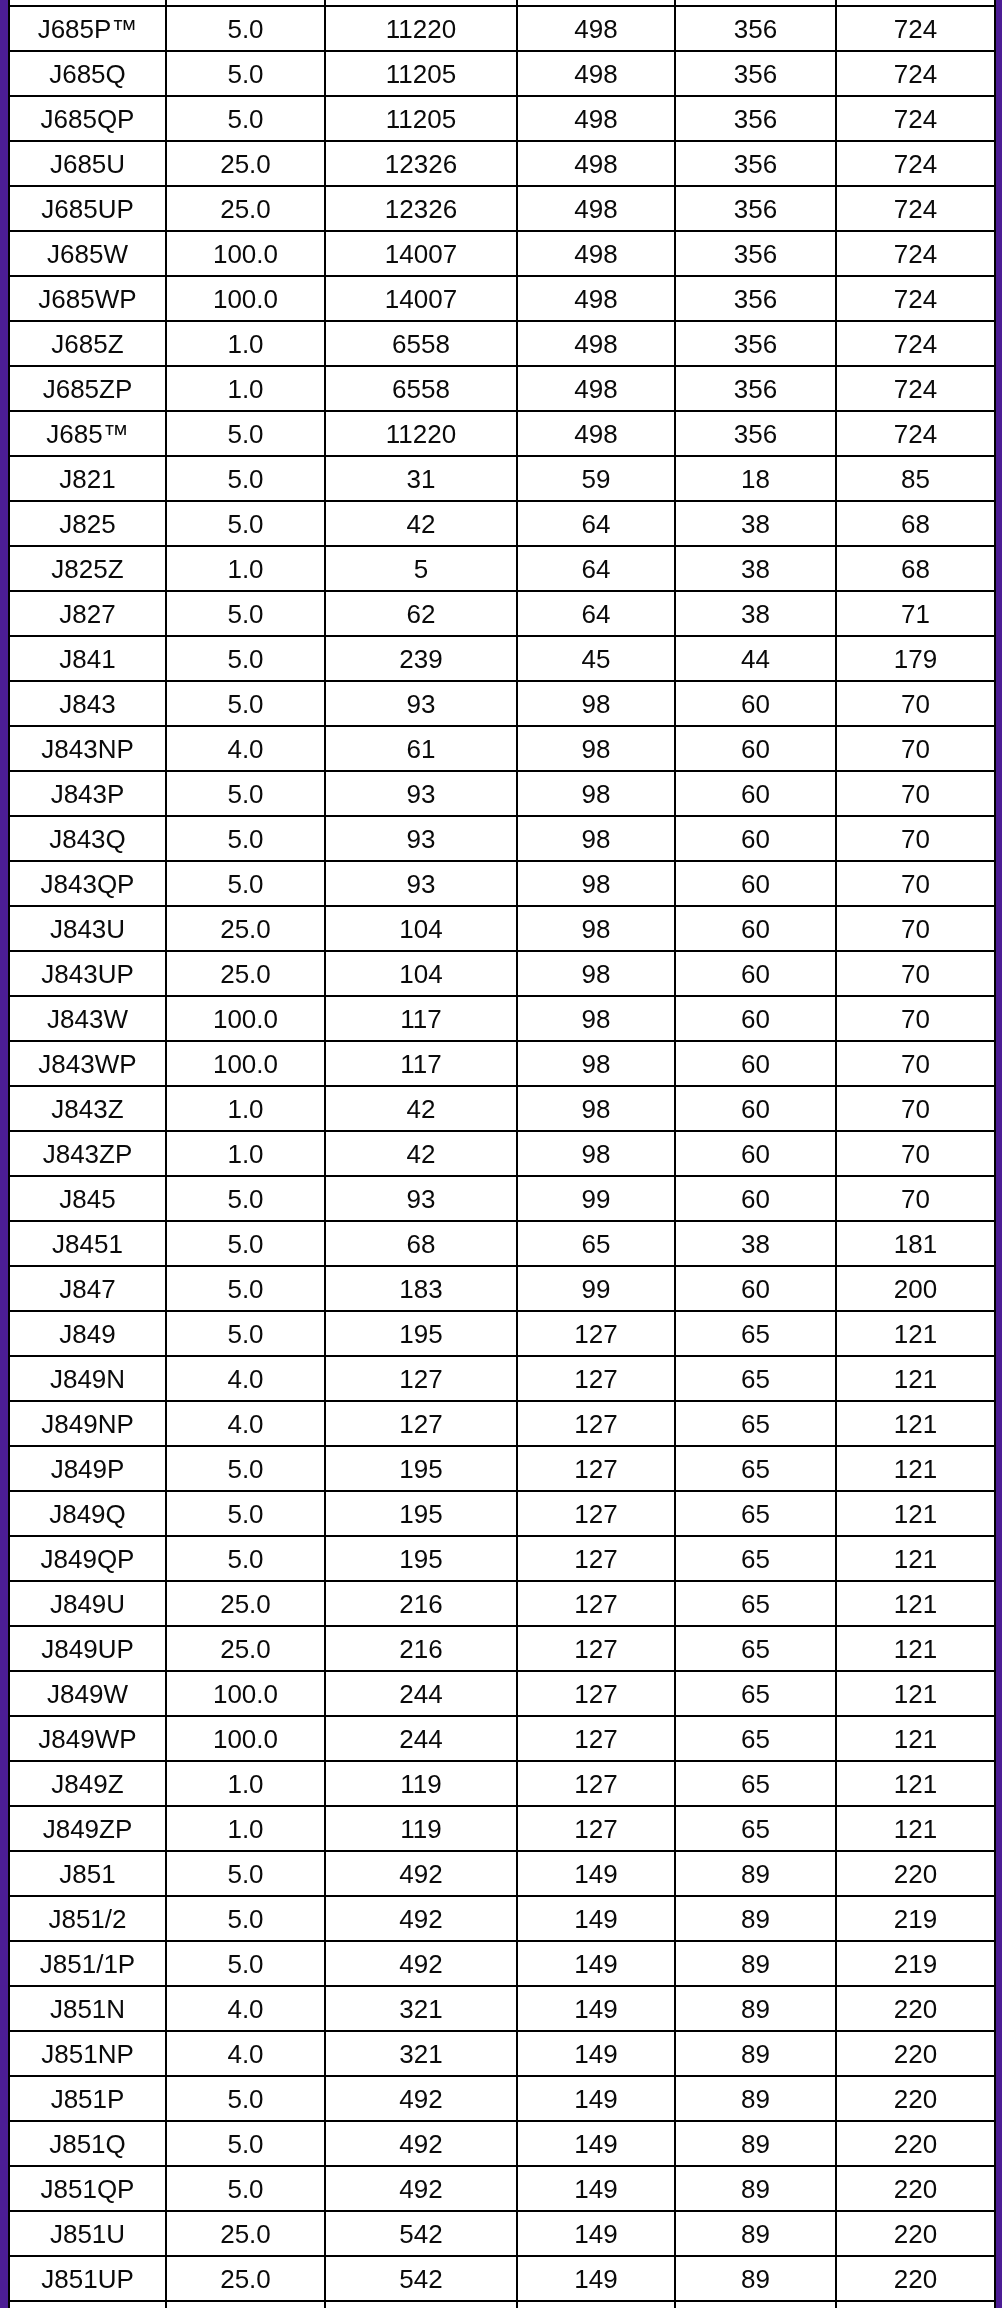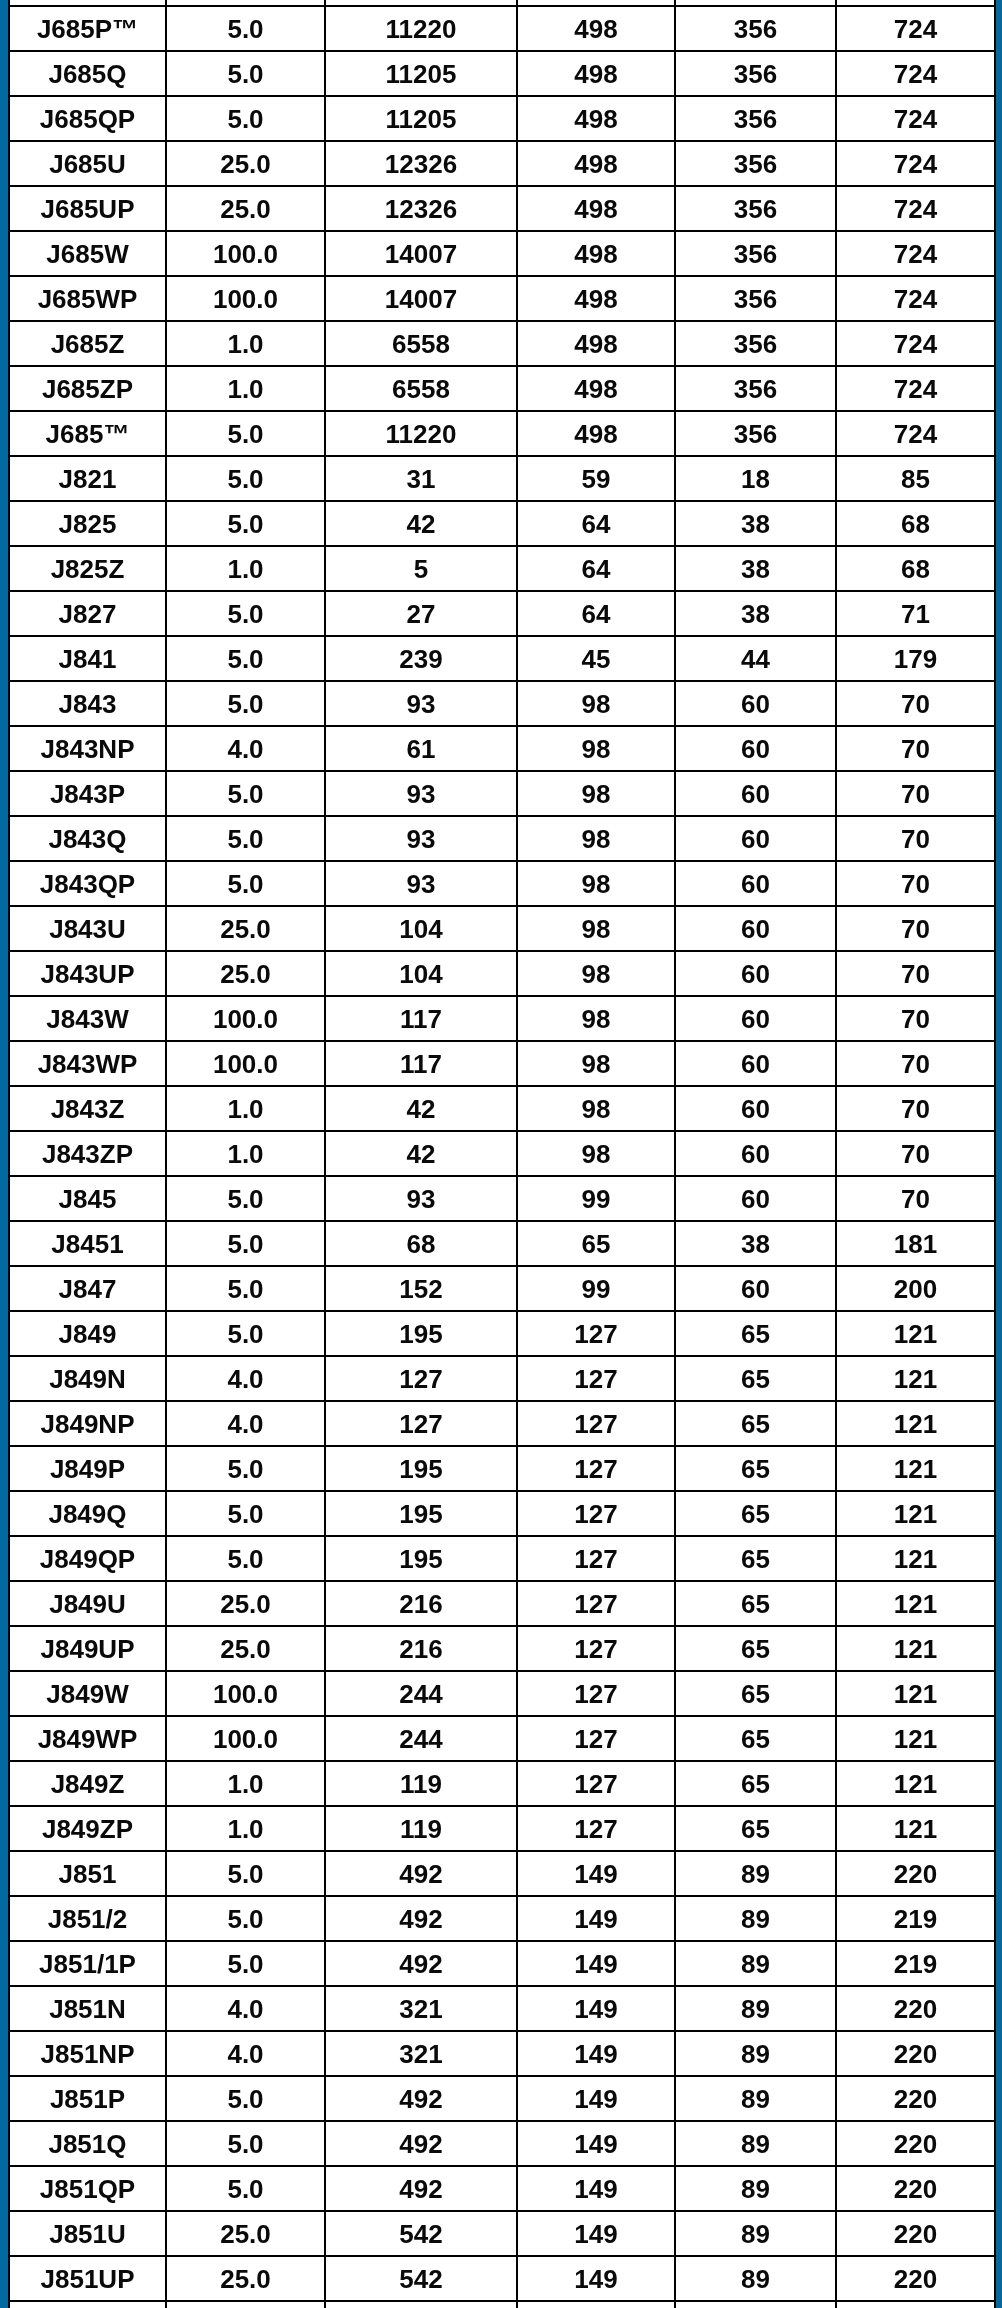--- a/index.html
+++ b/index.html
@@ -5,22 +5,21 @@
   html, body {
     margin: 0;
     padding: 0;
     background: #ffffff;
   }
   .viewport {
     position: relative;
     width: 1002px;
     height: 2308px;
     overflow: hidden;
-    background: #0369a1;
-    font-weight: bold;
+    background: #4c1d95;
   }
   .parts-table {
     position: absolute;
     left: 8px;
     top: -40px;
     width: 988px;
     box-sizing: border-box;
     background: #000000;
     padding: 2px;
     display: grid;
@@ -157,21 +156,21 @@
     <div class="cell">J825Z</div>
     <div class="cell">1.0</div>
     <div class="cell">5</div>
     <div class="cell">64</div>
     <div class="cell">38</div>
     <div class="cell">68</div>
   </div>
       <div class="table-row">
     <div class="cell">J827</div>
     <div class="cell">5.0</div>
-    <div class="cell">27</div>
+    <div class="cell">62</div>
     <div class="cell">64</div>
     <div class="cell">38</div>
     <div class="cell">71</div>
   </div>
       <div class="table-row">
     <div class="cell">J841</div>
     <div class="cell">5.0</div>
     <div class="cell">239</div>
     <div class="cell">45</div>
     <div class="cell">44</div>
@@ -277,21 +276,21 @@
     <div class="cell">J8451</div>
     <div class="cell">5.0</div>
     <div class="cell">68</div>
     <div class="cell">65</div>
     <div class="cell">38</div>
     <div class="cell">181</div>
   </div>
       <div class="table-row">
     <div class="cell">J847</div>
     <div class="cell">5.0</div>
-    <div class="cell">152</div>
+    <div class="cell">183</div>
     <div class="cell">99</div>
     <div class="cell">60</div>
     <div class="cell">200</div>
   </div>
       <div class="table-row">
     <div class="cell">J849</div>
     <div class="cell">5.0</div>
     <div class="cell">195</div>
     <div class="cell">127</div>
     <div class="cell">65</div>

